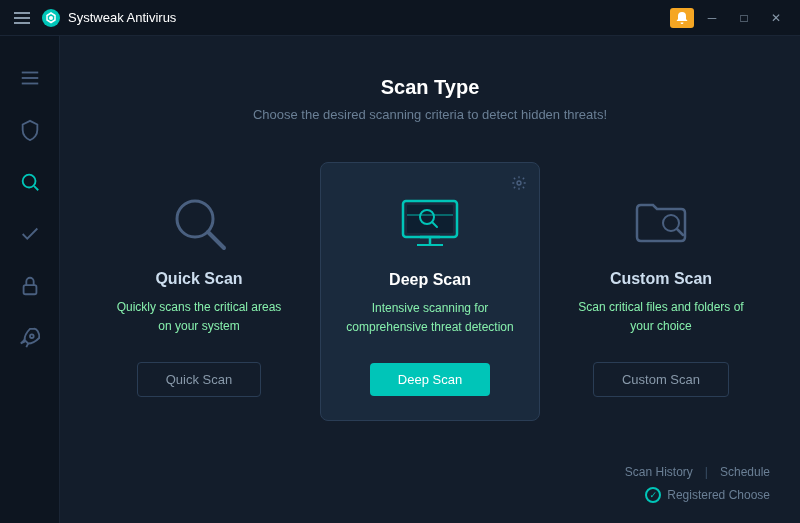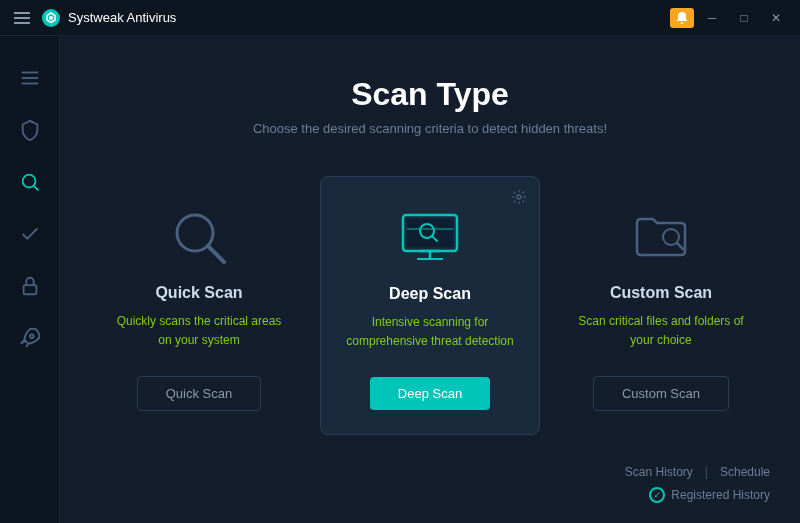--- a/index.html
+++ b/index.html
@@ -145,21 +145,21 @@
       background: #131d2b;
       display: flex;
       flex-direction: column;
       align-items: center;
       padding: 40px 30px 20px;
       position: relative;
     }
 
     .page-title {
       color: #ffffff;
-      font-size: 32px;
+      font-size: 20px;
       font-weight: 600;
       margin-bottom: 8px;
     }
 
     .page-subtitle {
       color: #6a7f95;
       font-size: 13px;
       margin-bottom: 40px;
     }
 
@@ -207,21 +207,21 @@
     .scan-card.featured .card-title {
       color: #ffffff;
     }
 
     .scan-card:not(.featured) .card-title {
       color: #ccddee;
     }
 
     .scan-card .card-desc {
       font-size: 12px;
-      color: #84cc16;
+      color: #86efac;
       text-align: center;
       line-height: 1.6;
       margin-bottom: 24px;
       min-height: 40px;
     }
 
     .scan-btn {
       padding: 9px 28px;
       border-radius: 4px;
       font-size: 13px;
@@ -446,18 +446,18 @@
     </div>
 
     <div class="footer">
       <div class="footer-links">
         <span class="footer-link">Scan History</span>
         <span class="footer-divider">|</span>
         <span class="footer-link">Schedule</span>
       </div>
       <div class="registered-badge">
         <div class="registered-check">✓</div>
-        <span>Registered History</span>
+        <span>Registered Choose</span>
       </div>
     </div>
 
   </div>
 </div>
 
 </body></html>

